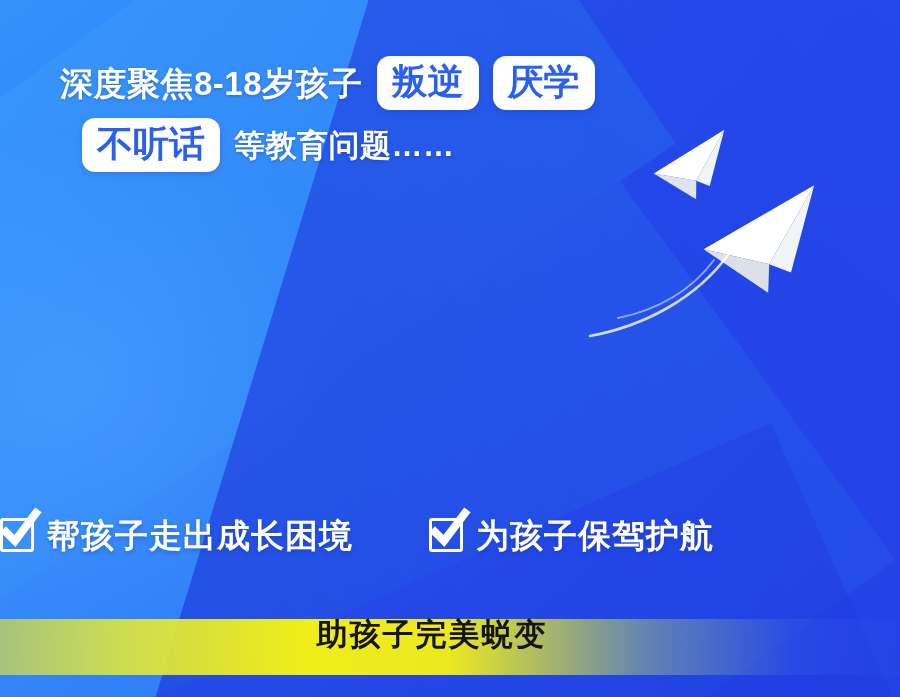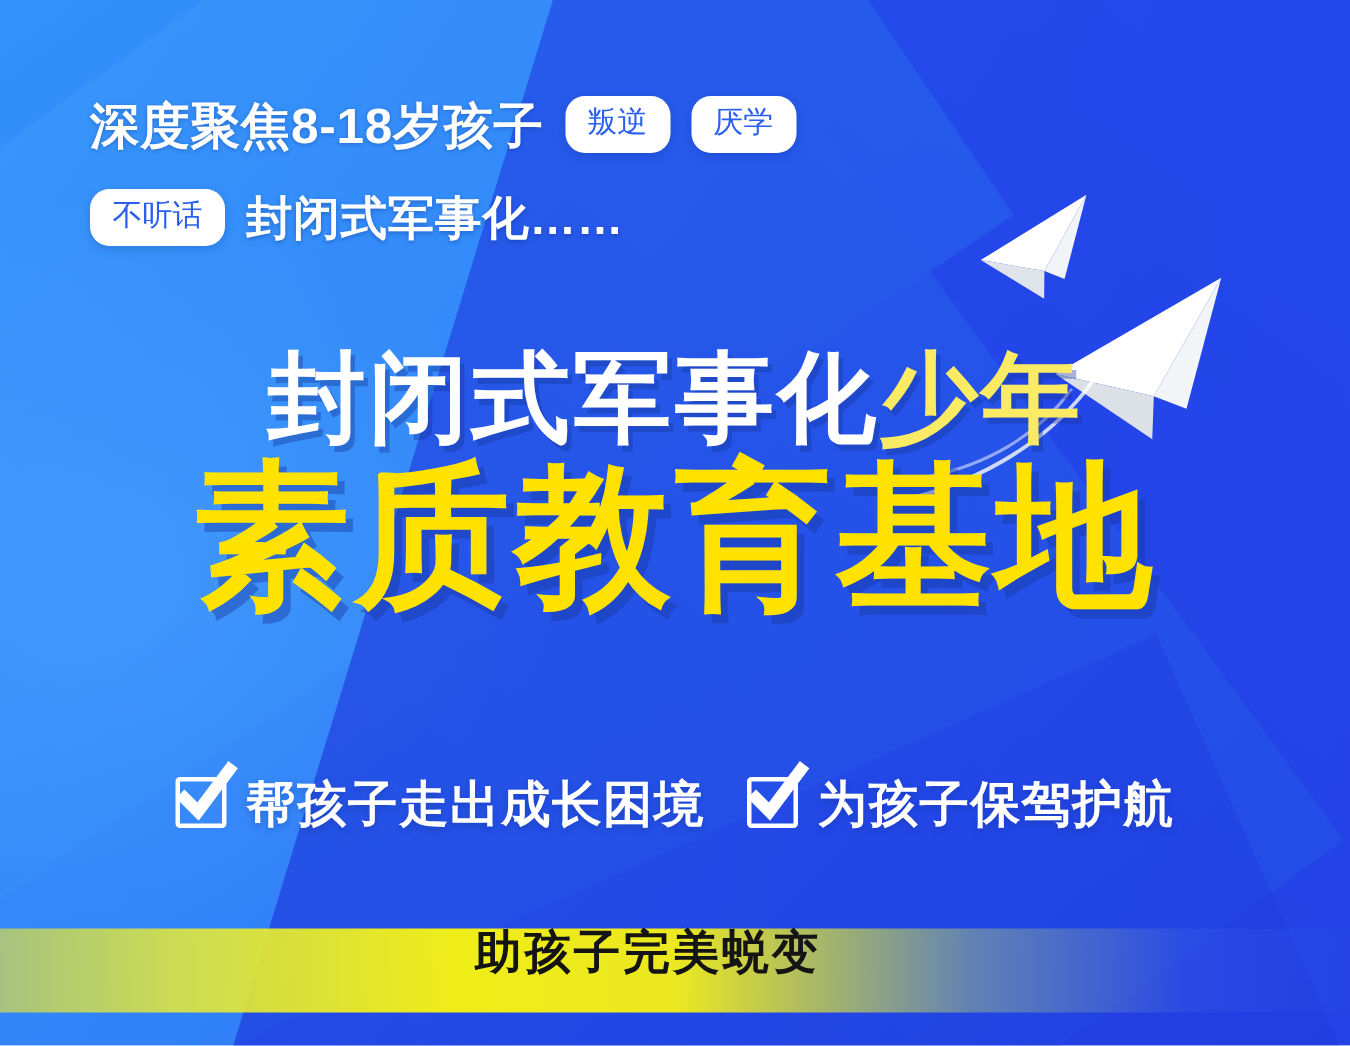--- a/index.html
+++ b/index.html
@@ -71,21 +71,21 @@
     width: 900px;
     padding: 0 60px;
   }
   .pill-row {
     display: flex;
     align-items: center;
     gap: 14px;
     height: 54px;
     white-space: nowrap;
   }
-  .pill-row.row2 { margin-top: 8px; }
+  .pill-row.row2 { margin-top: 8px; margin-left: 22px; }
 
   .lead-text {
     color: #ffffff;
     font-size: 33px;
     font-weight: 700;
     letter-spacing: .5px;
     line-height: 1;
     text-shadow: 0 1px 3px rgba(12,40,120,.35);
     text-align: right;
   }
@@ -97,22 +97,22 @@
     line-height: 1;
     text-shadow: 0 1px 3px rgba(12,40,120,.35);
   }
 
   .pill {
     display: inline-flex;
     align-items: center;
     justify-content: center;
     background: #ffffff;
     color: #2a5ff0;
-    font-size: 20px;
-    font-weight: 400;
+    font-size: 36px;
+    font-weight: 700;
     line-height: 1;
     padding: 8px 15px 10px;
     border-radius: 13px;
     box-shadow: 0 2px 6px rgba(15,45,130,.22);
   }
 
   
   .title-block {
     position: absolute;
     left: 0; top: 232px;
@@ -142,23 +142,23 @@
   
   .planes { position: absolute; right: 36px; top: 140px; width: 230px; height: 215px; }
   .planes svg { width: 100%; height: 100%; overflow: visible; }
 
   
   .features {
     position: absolute;
     left: 0; top: 518px;
     width: 900px;
     display: flex;
-    justify-content: center;
-    align-items: center;
-    gap: 28px;
+    justify-content: flex-start;
+    align-items: center;
+    gap: 76px;
   }
   .feature {
     display: flex;
     align-items: center;
     gap: 13px;
   }
   .check-box {
     position: relative;
     width: 34px; height: 34px;
     border: 3px solid #ffffff;
@@ -237,31 +237,25 @@
   <div class="pill-rows">
 
     <div class="pill-row row1">
       <span class="lead-text">深度聚焦8-18岁孩子</span>
       <span class="pill">叛逆</span>
       <span class="pill">厌学</span>
     </div>
 
     <div class="pill-row row2">
       <span class="pill">不听话</span>
-      <span class="tail-text">封闭式军事化……</span>
-    </div>
-
-  </div>
-
-  <div class="title-block">
-    <div class="title-line1">
-      <span>封闭式军事化</span><span class="accent">少年</span>
-    </div>
-    <div class="title-line2">素质教育基地</div>
-  </div>
+      <span class="tail-text">等教育问题……</span>
+    </div>
+
+  </div>
+
 
   <div class="features">
 
     <div class="feature">
       <span class="check-box">
         <svg viewBox="0 0 42 42" xmlns="http://www.w3.org/2000/svg">
           <path d="M7 22 L16 31 L37 3" fill="none" stroke="#ffffff" stroke-width="8" stroke-linecap="square" stroke-linejoin="miter"></path>
         </svg>
       </span>
       <span class="feature-label">帮孩子走出成长困境</span>

